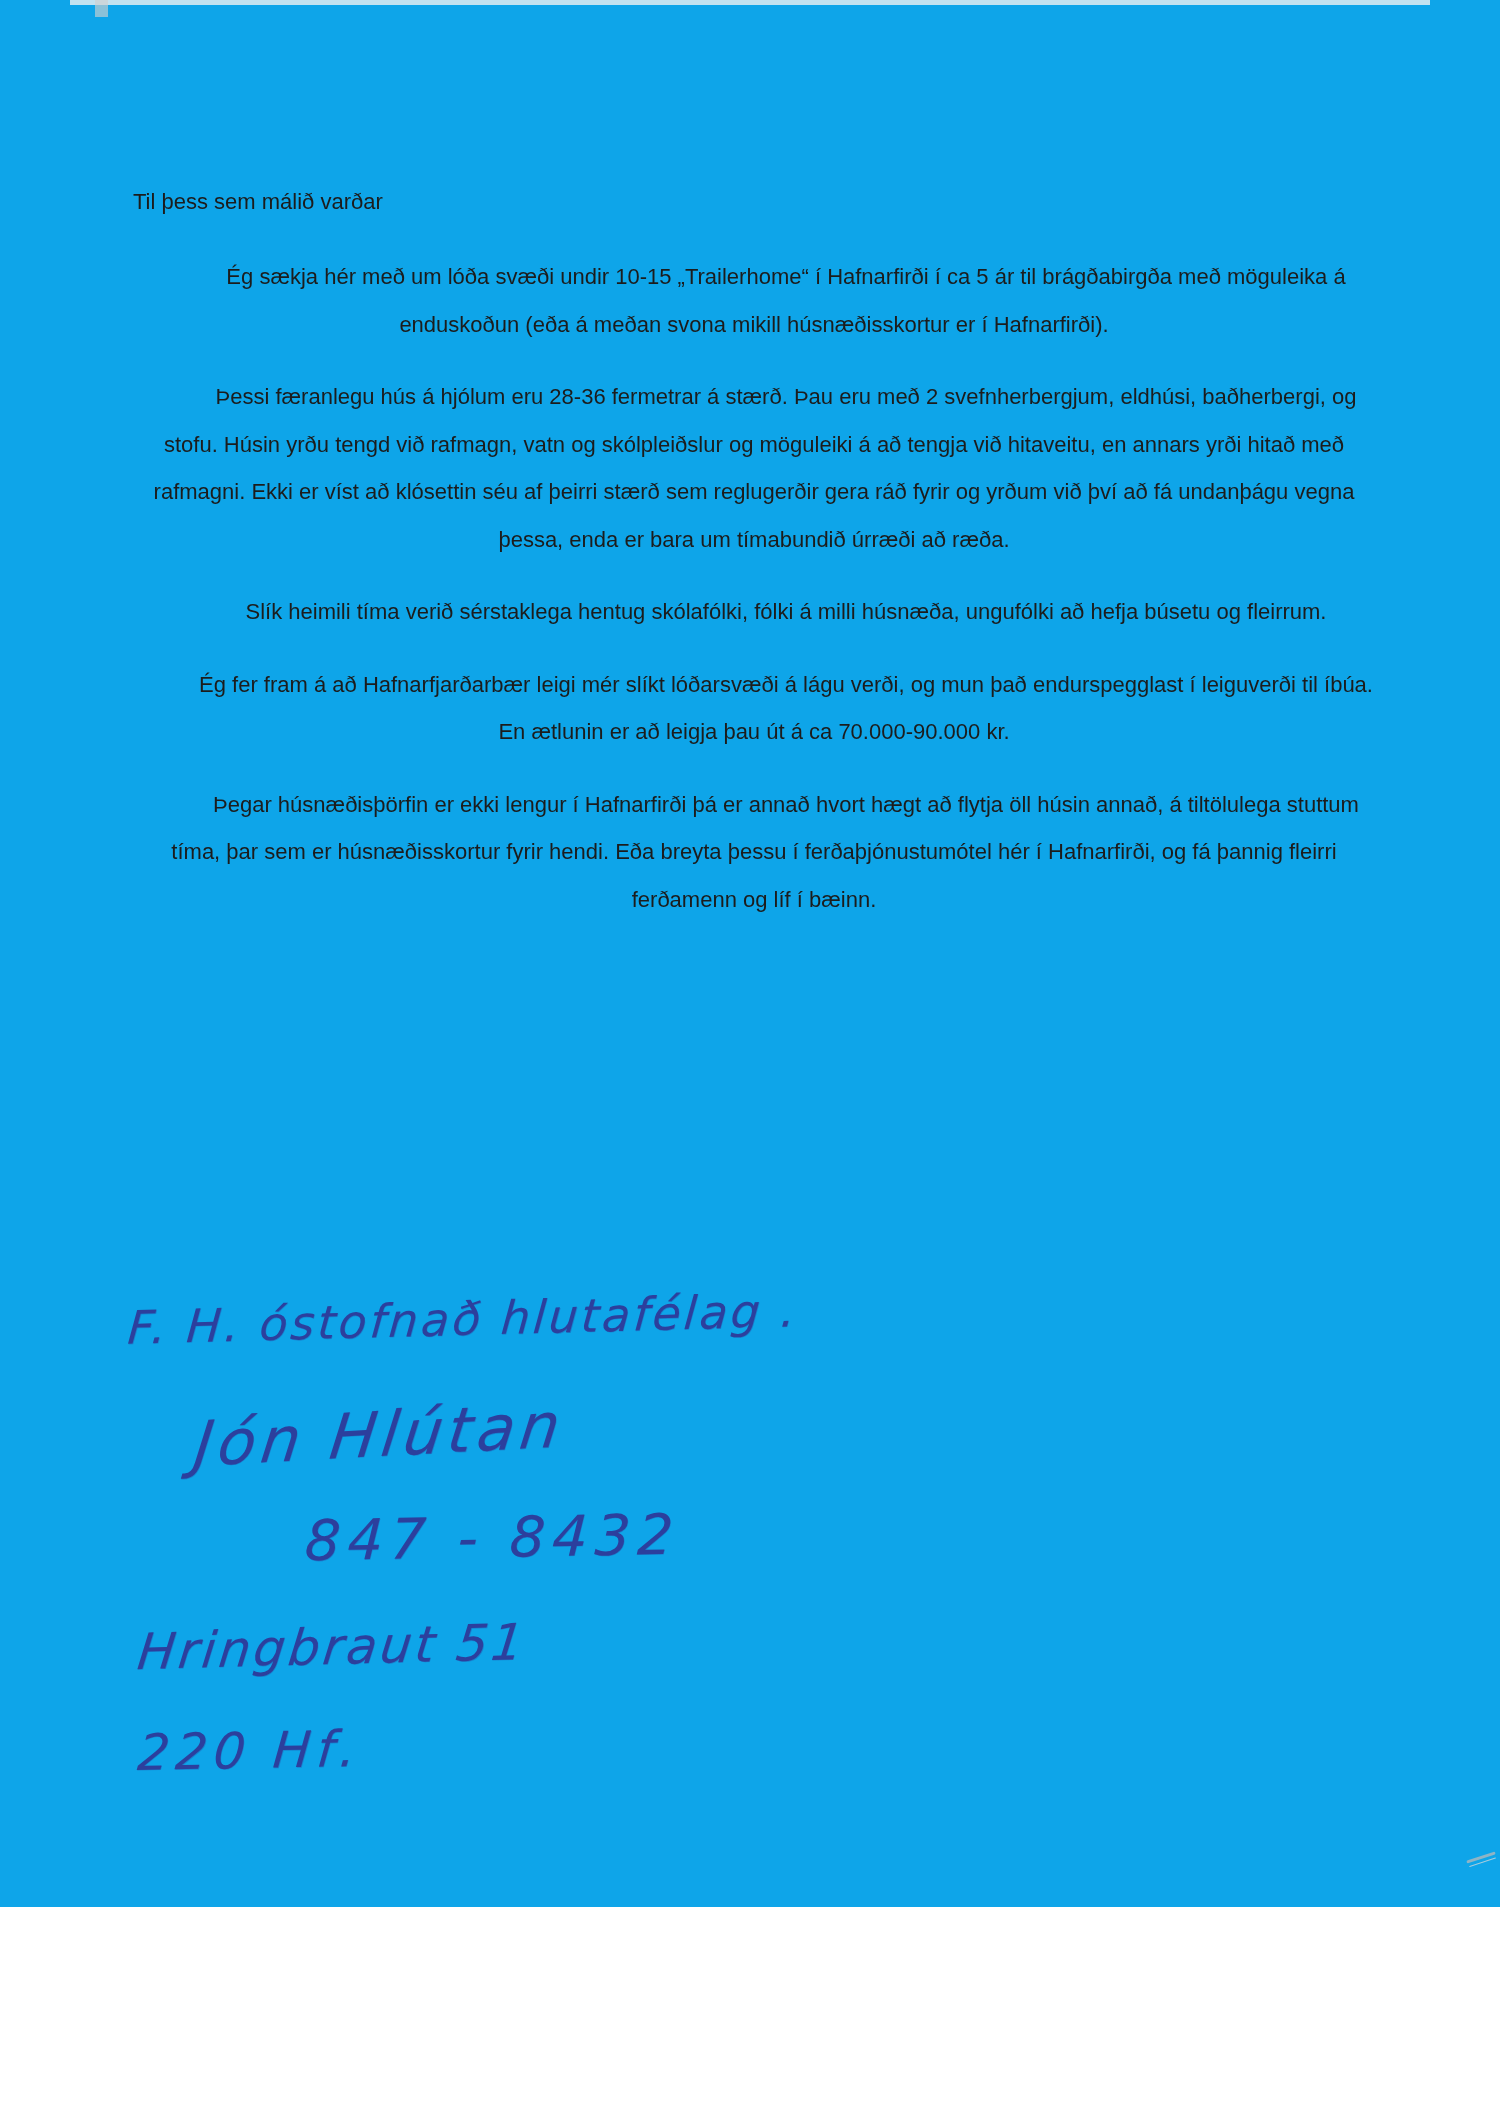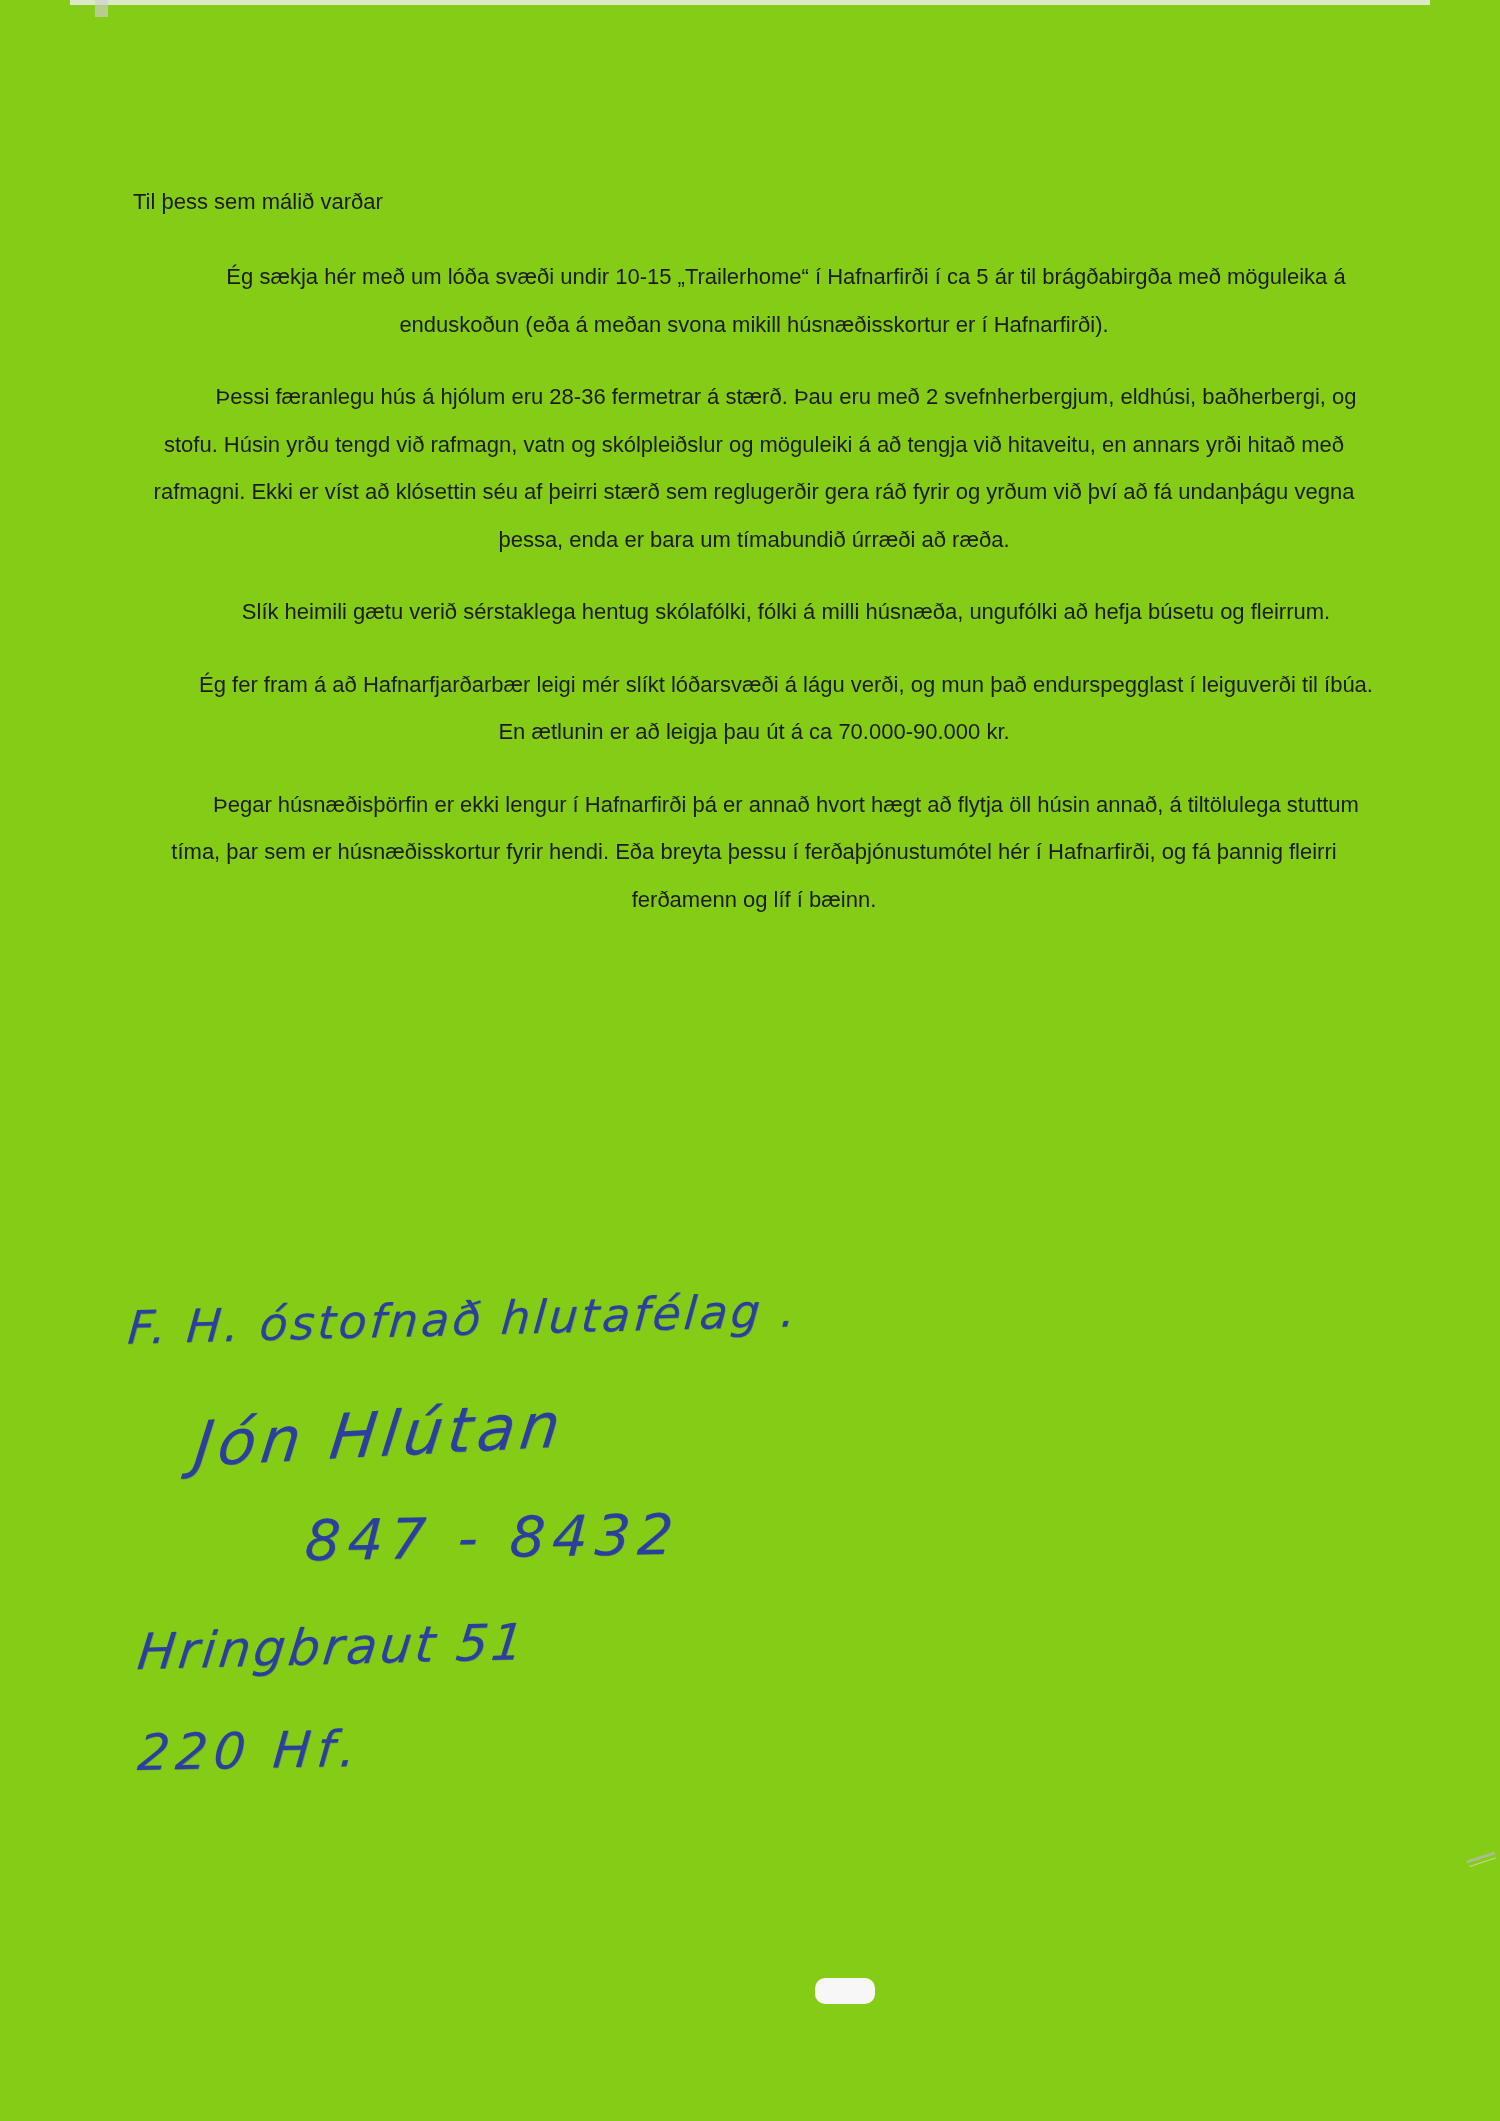--- a/index.html
+++ b/index.html
@@ -3,22 +3,22 @@
 <meta charset="utf-8">
 <style>
   html, body {
     margin: 0;
     padding: 0;
     background: #ffffff;
   }
   .page {
     position: relative;
     width: 1500px;
-    height: 2121px;
-    background: #84cc16;
+    height: 1907px;
+    background: #0ea5e9;
     overflow: hidden;
     font-family: "Liberation Sans", sans-serif;
     color: #1c1c1c;
   }
   .letter-body {
     position: absolute;
     left: 133px;
     top: 178px;
     width: 1242px;
   }
@@ -136,21 +136,21 @@
 
   <div class="artifact artifact-top-streak"></div>
   <div class="artifact artifact-top-tick"></div>
   <div class="artifact artifact-right-mark"></div>
   <div class="artifact artifact-bottom-smudge"></div>
 
   <div class="letter-body">
     <p class="greeting">Til þess sem málið varðar</p>
     <p class="para">Ég sækja hér með um lóða svæði undir 10-15 „Trailerhome“ í Hafnarfirði í ca 5 ár til brágðabirgða með möguleika á enduskoðun (eða á meðan svona mikill húsnæðisskortur er í Hafnarfirði).</p>
     <p class="para">Þessi færanlegu hús á hjólum eru 28-36 fermetrar á stærð. Þau eru með 2 svefnherbergjum, eldhúsi, baðherbergi, og stofu. Húsin yrðu tengd við rafmagn, vatn og skólpleiðslur og möguleiki á að tengja við hitaveitu, en annars yrði hitað með rafmagni. Ekki er víst að klósettin séu af þeirri stærð sem reglugerðir gera ráð fyrir og yrðum við því að fá undanþágu vegna þessa, enda er bara um tímabundið úrræði að ræða.</p>
-    <p class="para">Slík heimili gætu verið sérstaklega hentug skólafólki, fólki á milli húsnæða, ungufólki að hefja búsetu og fleirrum.</p>
+    <p class="para">Slík heimili tíma verið sérstaklega hentug skólafólki, fólki á milli húsnæða, ungufólki að hefja búsetu og fleirrum.</p>
     <p class="para">Ég fer fram á að Hafnarfjarðarbær leigi mér slíkt lóðarsvæði á lágu verði, og mun það endurspegglast í leiguverði til íbúa. En ætlunin er að leigja þau út á ca 70.000-90.000 kr.</p>
     <p class="para">Þegar húsnæðisþörfin er ekki lengur í Hafnarfirði þá er annað hvort hægt að flytja öll húsin annað, á tiltölulega stuttum tíma, þar sem er húsnæðisskortur fyrir hendi. Eða breyta þessu í ferðaþjónustumótel hér í Hafnarfirði, og fá þannig fleirri ferðamenn og líf í bæinn.</p>
   </div>
 
   <div class="handwriting">
     <div class="hw hw-line1">F. H. óstofnað hlutafélag .</div>
     <div class="hw hw-name">Jón Hlútan</div>
     <div class="hw hw-phone">847 - 8432</div>
     <div class="hw hw-address">Hringbraut 51</div>
     <div class="hw hw-postal">220 Hf.</div>

